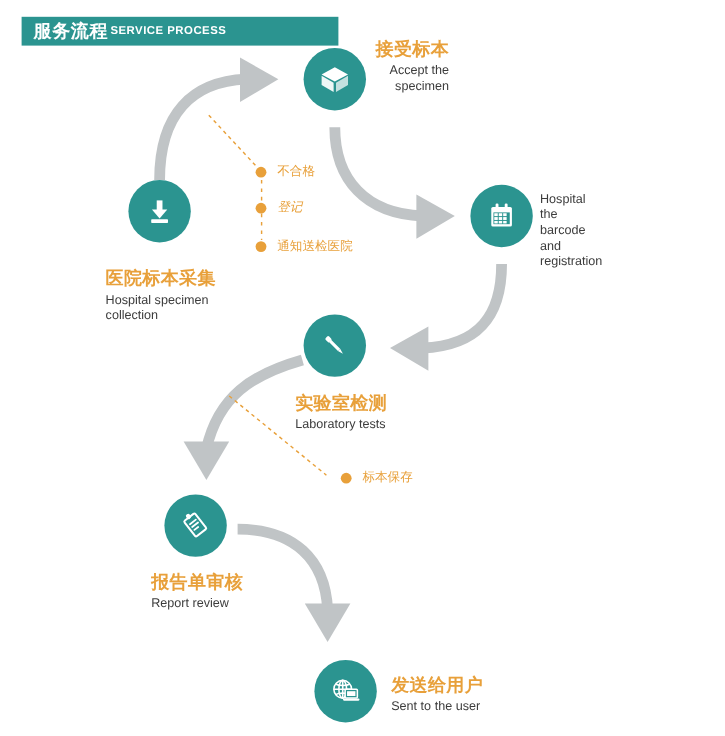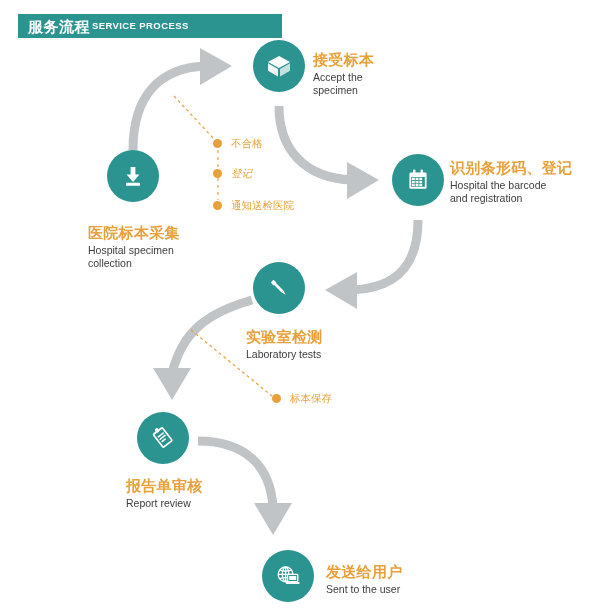--- a/index.html
+++ b/index.html
@@ -144,21 +144,21 @@
 <div class="node">
   <div class="circle" style="left:253px; top:40px;">
     <span>
       <svg width="26" height="26" viewBox="0 0 26 26">
         <polygon points="13,3 24,9 13,15 2,9" fill="#ffffff"></polygon>
         <polygon points="2,10.2 12,16 12,23.6 2,17.8" fill="#ffffff" opacity="0.92"></polygon>
         <polygon points="24,10.2 14,16 14,23.6 24,17.8" fill="#ffffff" opacity="0.72"></polygon>
       </svg>
     </span>
   </div>
-  <div class="label" style="left:313px; top:50px;">
+  <div class="label" style="left:313px; top:32px;text-align:right;">
     <div class="title">接受标本</div>
     <div class="sub">Accept the
 specimen</div>
   </div>
 </div>
 
 <div class="node">
   <div class="circle" style="left:107px; top:150px;">
     <span>
       <svg width="26" height="26" viewBox="0 0 26 26">
@@ -191,21 +191,20 @@
           <rect x="10.6" y="13.9" width="2.9" height="2.4"></rect>
           <rect x="14.3" y="13.9" width="2.9" height="2.4"></rect>
           <rect x="6.9" y="17.1" width="2.9" height="2.1"></rect>
           <rect x="10.6" y="17.1" width="2.9" height="2.1"></rect>
           <rect x="14.3" y="17.1" width="2.9" height="2.1"></rect>
         </g>
       </svg>
     </span>
   </div>
   <div class="label" style="left:450px; top:158px;">
-    <div class="title">识别条形码、登记</div>
     <div class="sub">Hospital the barcode
 and registration</div>
   </div>
 </div>
 
 <div class="node">
   <div class="circle" style="left:253px; top:262px;">
     <span>
       <svg width="26" height="26" viewBox="0 0 26 26">
         <g transform="rotate(-45 13 13)">
@@ -276,16 +275,16 @@
 </div>
 <div class="bullet-item" style="left:213px; top:168px;font-style:italic;">
   <span class="bullet-dot"></span>
   <span class="bullet-text">登记</span>
 </div>
 <div class="bullet-item" style="left:213px; top:200px;">
   <span class="bullet-dot"></span>
   <span class="bullet-text">通知送检医院</span>
 </div>
 
-<div class="bullet-item" style="left:272px; top:393px;">
+<div class="bullet-item" style="left:284px; top:393px;">
   <span class="bullet-dot"></span>
   <span class="bullet-text">标本保存</span>
 </div>
 
 </body></html>

